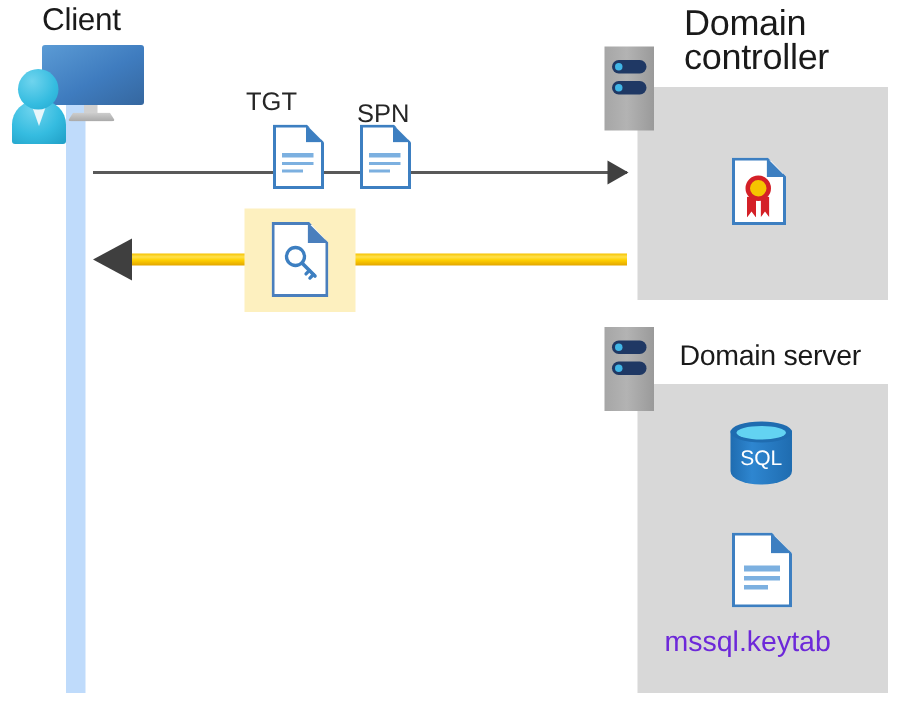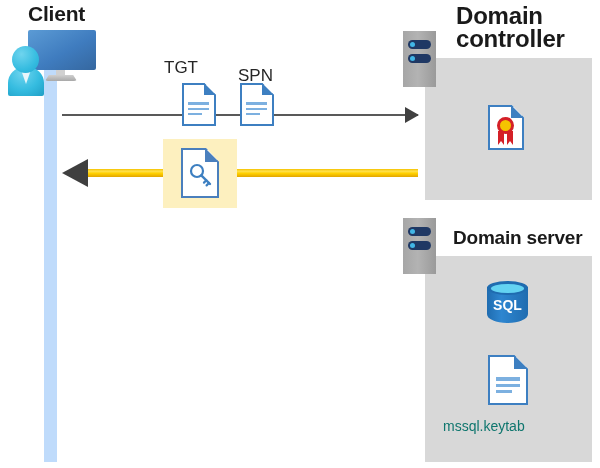--- a/index.html
+++ b/index.html
@@ -17,21 +17,21 @@
     height: 468px;
     background: #ffffff;
     overflow: hidden;
   }
 
   
   .abs { position: absolute; }
 
   
   .title-label {
-    font-weight: bold;
+    font-weight: normal;
     color: #1a1a1a;
     letter-spacing: -0.2px;
     white-space: pre-line;
   }
   #client-title {
     left: 28px; top: 2px;
     font-size: 21px;
     line-height: 24px;
   }
   #dc-title {
@@ -46,22 +46,22 @@
   }
   .doc-label {
     font-size: 17px;
     color: #262626;
     font-weight: normal;
   }
   #tgt-label { left: 164px; top: 58px; }
   #spn-label { left: 238px; top: 66px; }
   #keytab-label {
     left: 443px; top: 418px;
-    font-size: 14px;
-    color: #0f766e;
+    font-size: 19px;
+    color: #6d28d9;
   }
 
   
   .panel {
     background: #d8d8d8;
   }
   #dc-panel   { left: 425px; top: 58px;  width: 167px; height: 142px; }
   #linux-panel{ left: 425px; top: 256px; width: 167px; height: 206px; }
 
   
@@ -277,21 +277,21 @@
     border-radius: 50%;
     background: #63d3f2;
   }
   .db-text {
     position: absolute;
     left: 0; top: 16px;
     width: 41px;
     text-align: center;
     color: #ffffff;
     font-size: 14px;
-    font-weight: bold;
+    font-weight: normal;
     font-family: "Liberation Sans", sans-serif;
   }
 </style>
 </head>
 <body>
 
 <div id="canvas">
 
   <div class="abs panel" id="dc-panel"></div>
   <div class="abs panel" id="linux-panel"></div>

